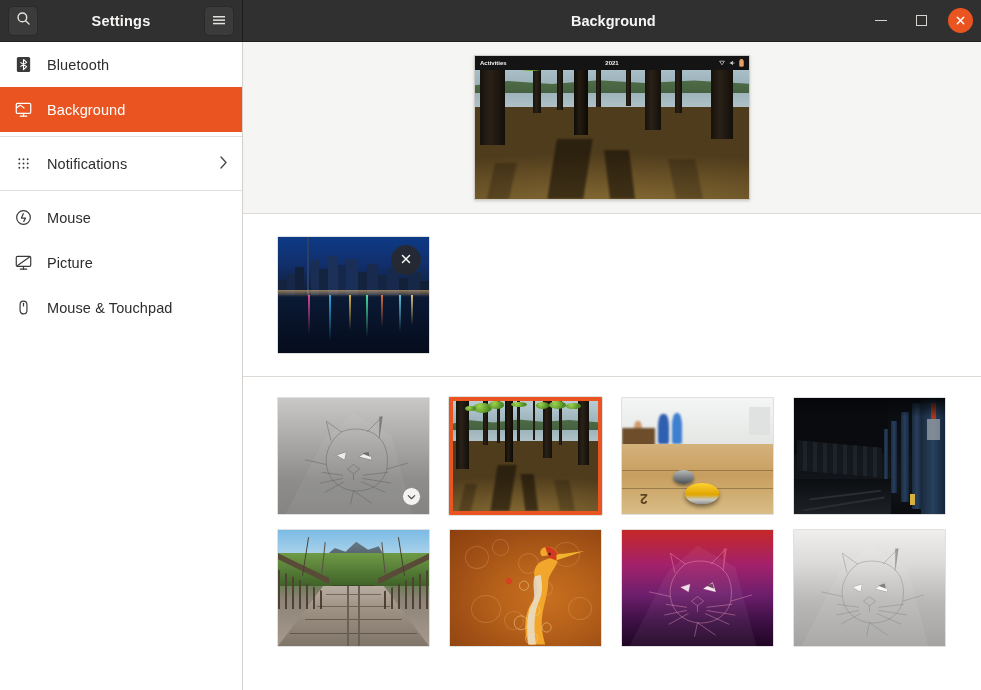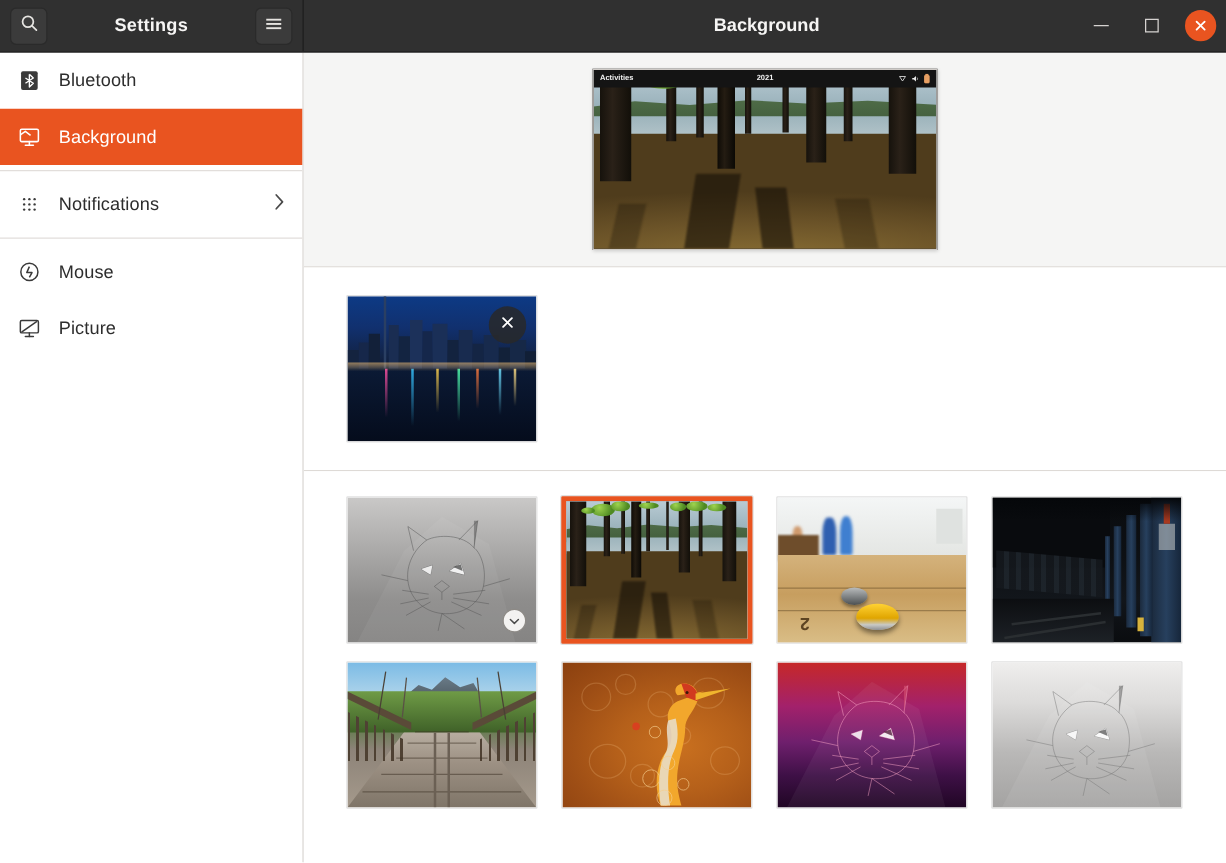--- a/index.html
+++ b/index.html
@@ -485,20 +485,29 @@
           <svg width="19" height="19" viewBox="0 0 20 20" fill="none" stroke="#3a3a3a" stroke-width="1.25">
             <rect x="2.4" y="3.6" width="15.2" height="10.4" rx="1.2"></rect>
             <line x1="3.4" y1="13.4" x2="16.4" y2="4.3"></line>
             <line x1="10" y1="14" x2="10" y2="17" stroke-linecap="round"></line>
             <line x1="6.6" y1="17" x2="13.4" y2="17" stroke-linecap="round"></line>
           </svg>
         </span>
         <span class="sb-label">Picture</span>
       </div>
 
+      <div class="sb-item">
+        <span class="sb-ico">
+          <svg width="19" height="19" viewBox="0 0 20 20" fill="none" stroke="#3a3a3a" stroke-width="1.25">
+            <rect x="6.4" y="3.2" width="7.2" height="13.6" rx="3.6"></rect>
+            <line x1="10" y1="5.6" x2="10" y2="8.4" stroke-linecap="round"></line>
+          </svg>
+        </span>
+        <span class="sb-label">Mouse &amp; Touchpad</span>
+      </div>
 
     </nav>
 
     <div class="main">
 
       <div class="preview-area">
         <div class="desk-preview">
 
           <div class="wp-forest">
             <div class="sky"></div>

